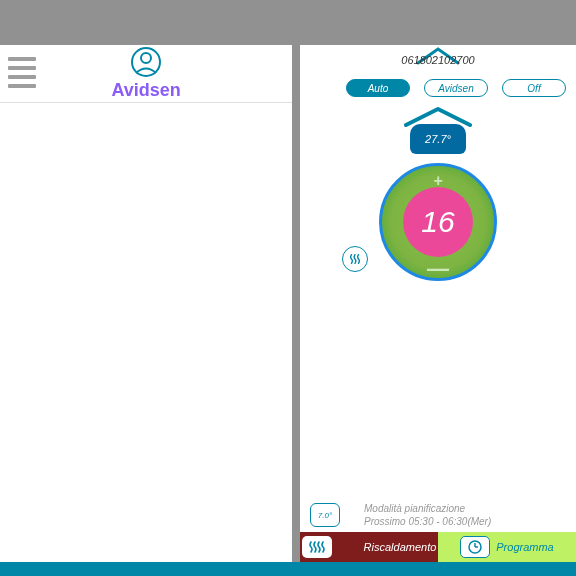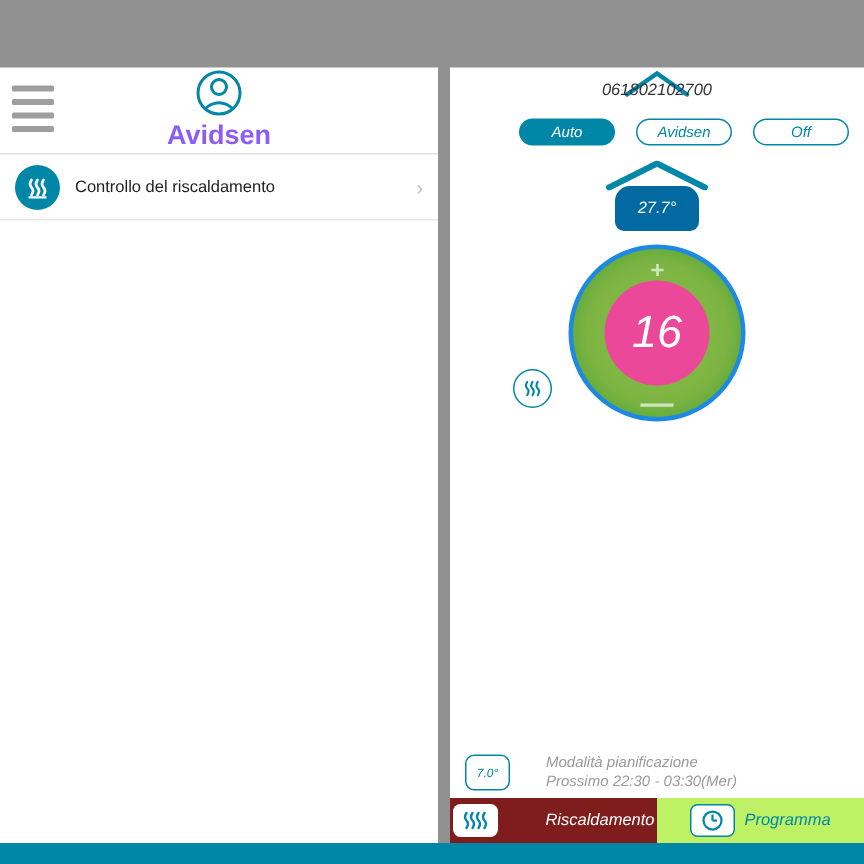--- a/index.html
+++ b/index.html
@@ -64,32 +64,20 @@
       </div>
       <div class="user-area">
         <svg class="user-icon-svg" viewBox="0 0 32 32">
           <circle cx="16" cy="16" r="14" fill="none" stroke="#0087a8" stroke-width="2"></circle>
           <circle cx="16" cy="12" r="5" fill="none" stroke="#0087a8" stroke-width="2"></circle>
           <path d="M 6 27 Q 16 18 26 27" fill="none" stroke="#0087a8" stroke-width="2"></path>
         </svg>
         <div class="user-name">Avidsen</div>
       </div>
     </div>
-    <div class="lp-item">
-      <div class="heat-badge">
-        <svg width="16" height="16" viewBox="0 0 16 16">
-          <path d="M4 3 Q2 6 4 8 Q6 10 4 13" stroke="#fff" stroke-width="1.8" fill="none" stroke-linecap="round"></path>
-          <path d="M8 3 Q6 6 8 8 Q10 10 8 13" stroke="#fff" stroke-width="1.8" fill="none" stroke-linecap="round"></path>
-          <path d="M12 3 Q10 6 12 8 Q14 10 12 13" stroke="#fff" stroke-width="1.8" fill="none" stroke-linecap="round"></path>
-          <line x1="2" y1="14.5" x2="14" y2="14.5" stroke="#fff" stroke-width="1.5"></line>
-        </svg>
-      </div>
-      <div class="lp-item-label">Controllo del riscaldamento</div>
-      <div class="chevron">›</div>
-    </div>
   </div>
 
   <div class="gap"></div>
 
   <div class="right-panel">
     <svg class="roof-top" width="50" height="20" viewBox="0 0 50 20">
       <path d="M 5 18 L 25 4 L 45 18" fill="none" stroke="#0087a8" stroke-width="3" stroke-linecap="round"></path>
     </svg>
 
     <div class="rp-top">
@@ -121,21 +109,21 @@
             <path d="M8 3 Q6 6 8 8 Q10 10 8 13" stroke="#0087a8" stroke-width="1.6" fill="none" stroke-linecap="round"></path>
             <path d="M12 3 Q10 6 12 8 Q14 10 12 13" stroke="#0087a8" stroke-width="1.6" fill="none" stroke-linecap="round"></path>
           </svg>
         </div>
       </div>
 
       <div class="schedule-block">
         <div class="sched-icon">7.0°</div>
         <div class="sched-text">
           <div>Modalità pianificazione</div>
-          <div>Prossimo 22:30 - 03:30(Mer)</div>
+          <div>Prossimo 05:30 - 06:30(Mer)</div>
         </div>
       </div>
     </div>
 
     <div class="rp-tabs">
       <div class="tab tab-left">
         <div class="tab-icon-box">
           <svg width="18" height="14" viewBox="0 0 18 14">
             <path d="M3 2 Q1 5 3 7 Q5 9 3 12" stroke="#0087a8" stroke-width="1.6" fill="none" stroke-linecap="round"></path>
             <path d="M7 2 Q5 5 7 7 Q9 9 7 12" stroke="#0087a8" stroke-width="1.6" fill="none" stroke-linecap="round"></path>

